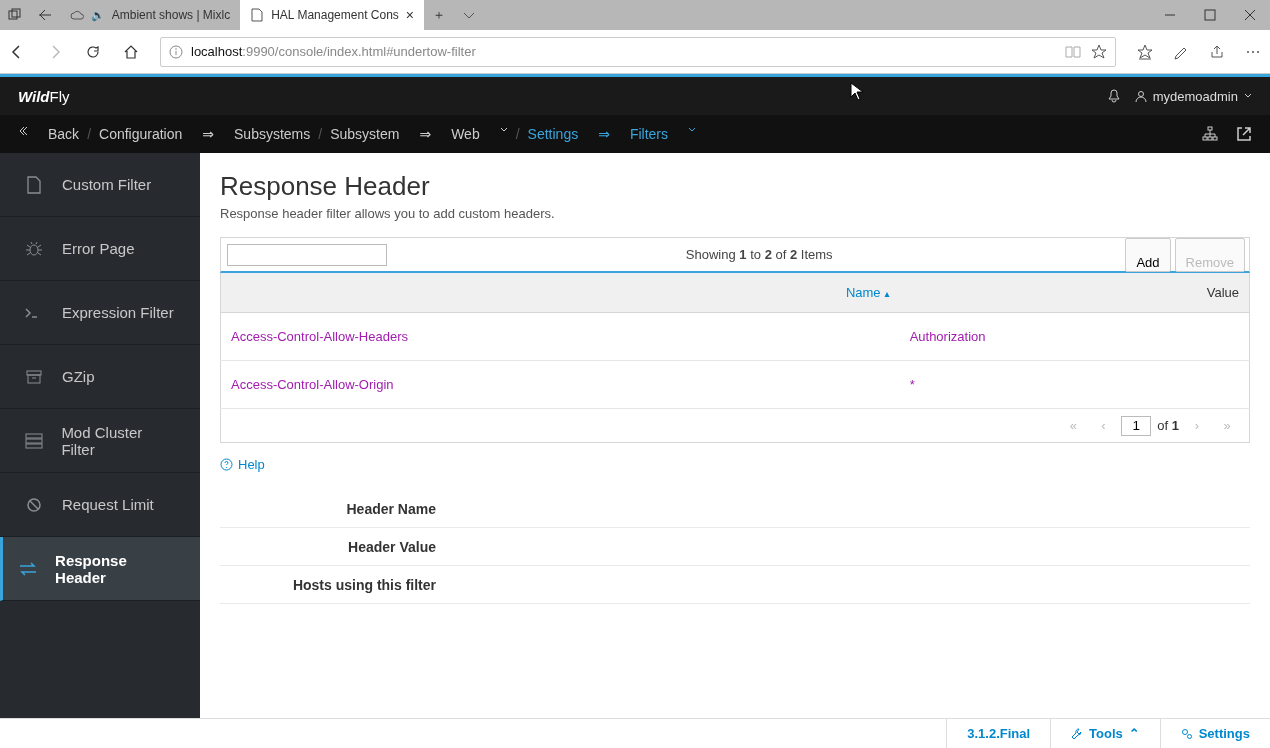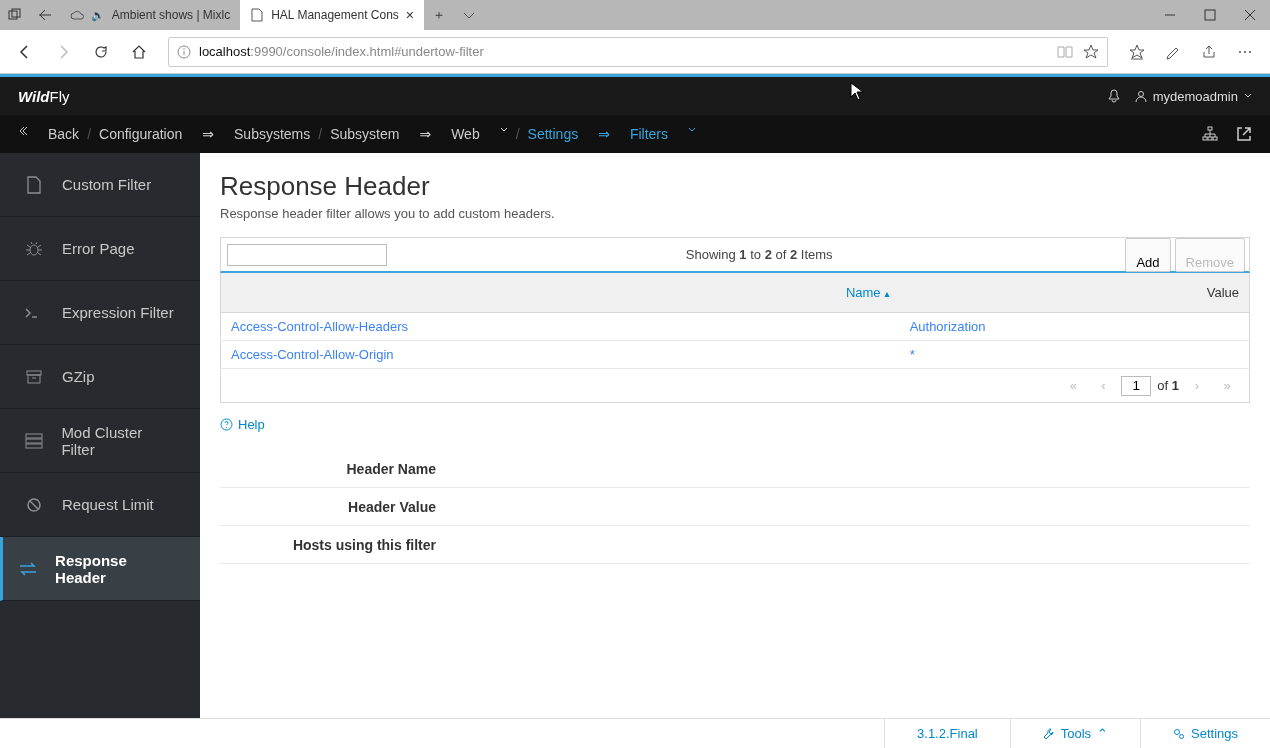--- a/index.html
+++ b/index.html
@@ -10,21 +10,21 @@
   .chrome-btn { width:30px; height:30px; display:flex; align-items:center; justify-content:center; color:#333; }
   .tab { height:30px; display:flex; align-items:center; padding:0 10px; gap:7px; font-size:12px; color:#333; max-width:200px; }
   .tab.active { background:#fff; }
   .tab .fav { width:14px; height:14px; display:flex; align-items:center; justify-content:center; }
   .tab .label { white-space:nowrap; overflow:hidden; text-overflow:ellipsis; flex:1; }
   .tab .close { font-size:14px; }
   .chrome-spacer { flex:1; }
   .win-btns { display:flex; }
   .win-btn { width:40px; height:30px; display:flex; align-items:center; justify-content:center; }
 
-  .url-bar { background:#fff; height:44px; display:flex; align-items:center; padding:0 8px; gap:4px; border-bottom:1px solid #ccc; }
+  .url-bar { background:#fff; height:44px; display:flex; align-items:center; padding:0 0; gap:4px; border-bottom:1px solid #ccc; }
   .nav-btn { width:34px; height:34px; display:flex; align-items:center; justify-content:center; color:#555; }
   .nav-btn.disabled { color:#bbb; }
   .url-input-wrap { flex:1; height:30px; border:1px solid #ccc; border-radius:2px; display:flex; align-items:center; padding:0 8px; margin:0 8px; font-size:13px; color:#555; }
   .url-input-wrap .host { color:#111; }
   .url-input-wrap .path { color:#888; }
   .url-input-wrap .book { margin-left:auto; color:#888; }
   .right-icons { display:flex; gap:2px; }
 
   .accent-bar { height:3px; background:#39a5dc; }
 
@@ -58,36 +58,36 @@
 
   .toolbar { display:flex; align-items:center; border:1px solid #d6d6d6; border-bottom:2px solid #39a5dc; background:#fff; height:36px; }
   .toolbar .filter-input { margin:4px 6px; width:160px; height:22px; border:1px solid #bbb; padding:2px 4px; }
   .toolbar .showing { flex:1; text-align:center; font-size:13px; color:#444; }
   .toolbar .tb-btn { height:26px; border:1px solid #ccc; background:#fafafa; padding:16px 10px; margin:4px 4px 4px 0; font-size:13px; cursor:pointer; border-radius:2px; }
   .toolbar .tb-btn.disabled { color:#bbb; }
 
   table.data { width:100%; border-collapse:collapse; border:1px solid #d6d6d6; border-top:none; }
   table.data th { background:#f0f0f0; text-align:right; font-weight:400; font-size:13px; color:#0088ce; padding:12px 10px; border-bottom:1px solid #d6d6d6; }
   table.data th.value { color:#333; }
-  table.data td { padding:6px 10px; border-bottom:1px solid #e6e6e6; font-size:13px; color:#3b82f6; }
+  table.data td { padding:16px 10px; border-bottom:1px solid #e6e6e6; font-size:13px; color:#a21caf; }
   .sort-caret { font-size:10px; margin-left:4px; }
 
   .pager { border:1px solid #d6d6d6; border-top:none; height:34px; display:flex; align-items:center; justify-content:flex-end; padding:0 10px; gap:6px; }
   .pager .pg-btn { width:24px; height:24px; display:flex; align-items:center; justify-content:center; color:#bbb; }
   .pager input { width:30px; height:20px; text-align:center; border:1px solid #bbb; }
   .pager .of { font-size:13px; color:#333; }
 
   .help { margin:14px 0 18px; color:#0088ce; font-size:13px; display:flex; align-items:center; gap:5px; }
 
   .form-row { display:flex; align-items:center; height:38px; border-bottom:1px solid #eaeaea; }
   .form-row .flabel { width:240px; text-align:right; padding-right:24px; font-weight:600; color:#333; font-size:14px; }
 
   
   .footer { position:fixed; bottom:0; left:0; right:0; height:30px; background:#fff; border-top:1px solid #ddd; display:flex; align-items:stretch; justify-content:flex-end; font-size:13px; }
-  .footer .fitem { padding:0 32px; display:flex; align-items:center; gap:6px; color:#0088ce; border-left:1px solid #ddd; cursor:pointer; }
+  .footer .fitem { padding:0 20px; display:flex; align-items:center; gap:6px; color:#0088ce; border-left:1px solid #ddd; cursor:pointer;font-weight:bold; }
 
   .cursor { position:fixed; pointer-events:none; z-index:1000; }
 
   svg { display:block; }
 </style>
 </head>
 <body>
 
 <div class="browser-chrome">
   <div class="chrome-btn">

